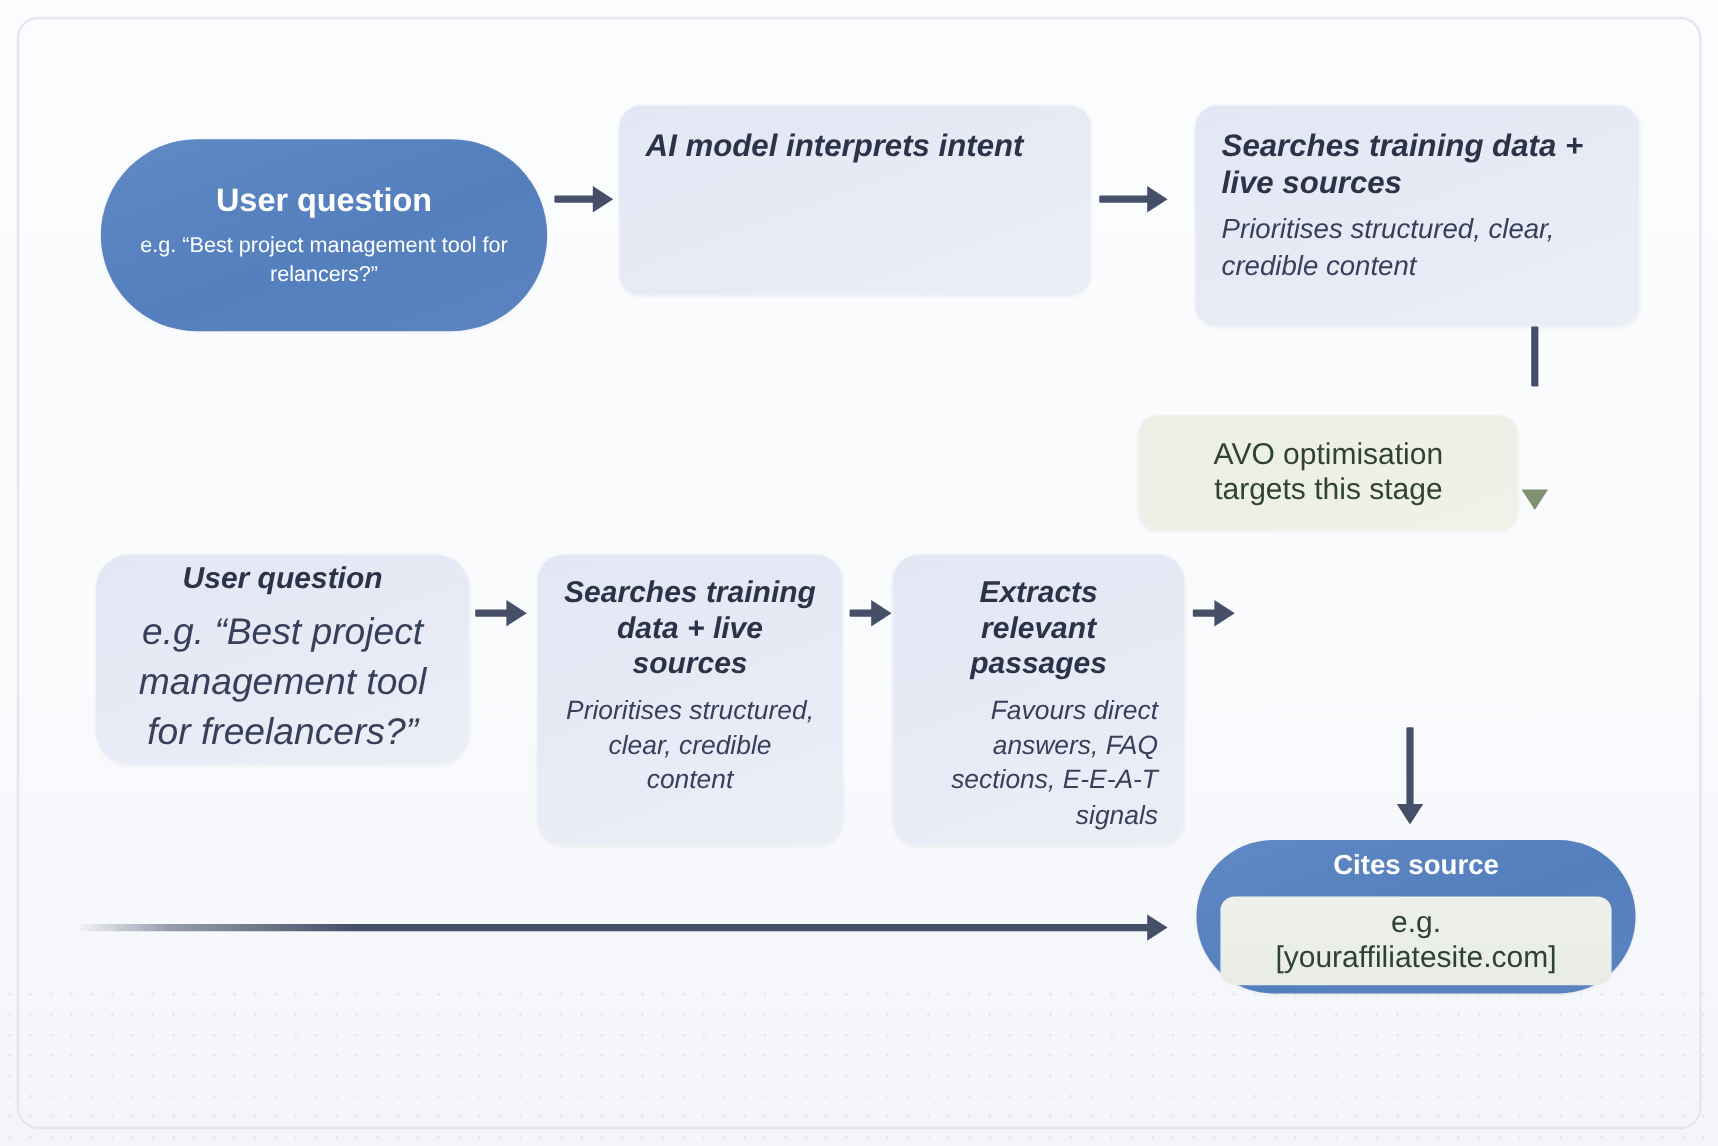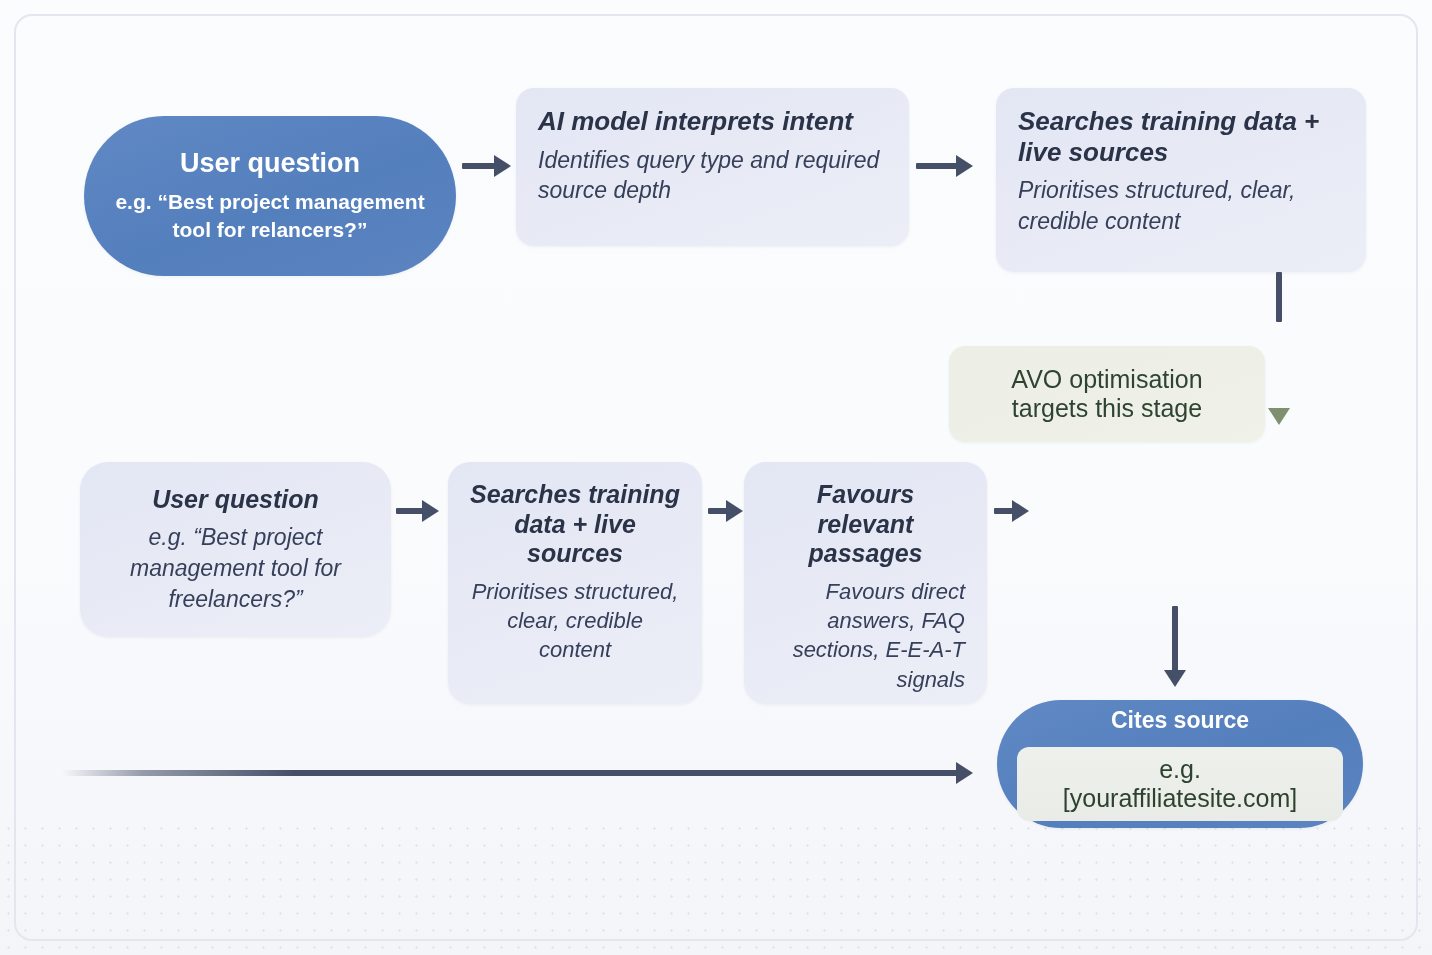--- a/index.html
+++ b/index.html
@@ -71,21 +71,21 @@
 
   .ta-center { text-align: center; margin-top: 28px; }
   .ta-left   { text-align: left; }
 
   
   #n-user-question-top {
     left: 84px;  top: 88px;  width: 372px; height: 160px;
     display: flex; flex-direction: column; justify-content: center;
   }
   #n-user-question-top .n-title { font-size: 27px; }
-  #n-user-question-top .n-body  { font-size: 21px; font-weight: bold; }
+  #n-user-question-top .n-body  { font-size: 18px; }
 
   #n-interprets {
     left: 516px; top: 88px; width: 393px; height: 158px;
     border-radius: 18px;
   }
   #n-interprets .n-title { font-size: 26px; }
   #n-interprets .n-body  { font-size: 23px; }
 
   #n-searches-top {
     left: 996px; top: 88px; width: 370px; height: 184px;
@@ -100,21 +100,21 @@
   }
   #n-avo .n-title { font-size: 25px; }
 
   
   #n-user-question-bottom {
     left: 80px;  top: 434px; width: 311px; height: 175px;
     border-radius: 28px;
     display: flex; flex-direction: column; justify-content: center;
   }
   #n-user-question-bottom .n-title { font-size: 25px; }
-  #n-user-question-bottom .n-body  { font-size: 23px; }
+  #n-user-question-bottom .n-body  { font-size: 31px; }
 
   #n-searches-bottom {
     left: 448px; top: 434px; width: 254px; height: 242px;
     border-radius: 22px;
   }
   #n-searches-bottom .n-title { font-size: 25px; }
   #n-searches-bottom .n-body  { font-size: 22px; }
 
   #n-extracts {
     left: 744px; top: 434px; width: 243px; height: 242px;
@@ -223,21 +223,20 @@
   <div id="dot-grid"></div>
   <div id="frame"></div>
 
   <div class="node blue pill ta-center" id="n-user-question-top">
     <div class="n-title">User question</div>
     <div class="n-body">e.g. “Best project management tool for relancers?”</div>
   </div>
 
   <div class="node light ta-left" id="n-interprets">
     <div class="n-title">AI model interprets intent</div>
-    <div class="n-body">Identifies query type and required source depth</div>
   </div>
 
   <div class="node light ta-left" id="n-searches-top">
     <div class="n-title">Searches training data + live sources</div>
     <div class="n-body">Prioritises structured, clear, credible content</div>
   </div>
 
   <div class="arrow" id="arrow-q-to-intent">
     <div class="a-line-h"></div>
     <div class="a-head-r"></div>
@@ -264,21 +263,21 @@
     <div class="n-title">User question</div>
     <div class="n-body">e.g. “Best project management tool for freelancers?”</div>
   </div>
 
   <div class="node light ta-center" id="n-searches-bottom">
     <div class="n-title">Searches training data + live sources</div>
     <div class="n-body">Prioritises structured, clear, credible content</div>
   </div>
 
   <div class="node light ta-center" id="n-extracts">
-    <div class="n-title">Favours relevant passages</div>
+    <div class="n-title">Extracts relevant passages</div>
     <div class="n-body">Favours direct answers, FAQ sections, E-E-A-T signals</div>
   </div>
 
 
   <div class="arrow" id="arrow-r2-1">
     <div class="a-line-h"></div>
     <div class="a-head-r"></div>
   </div>
 
   <div class="arrow" id="arrow-r2-2">

